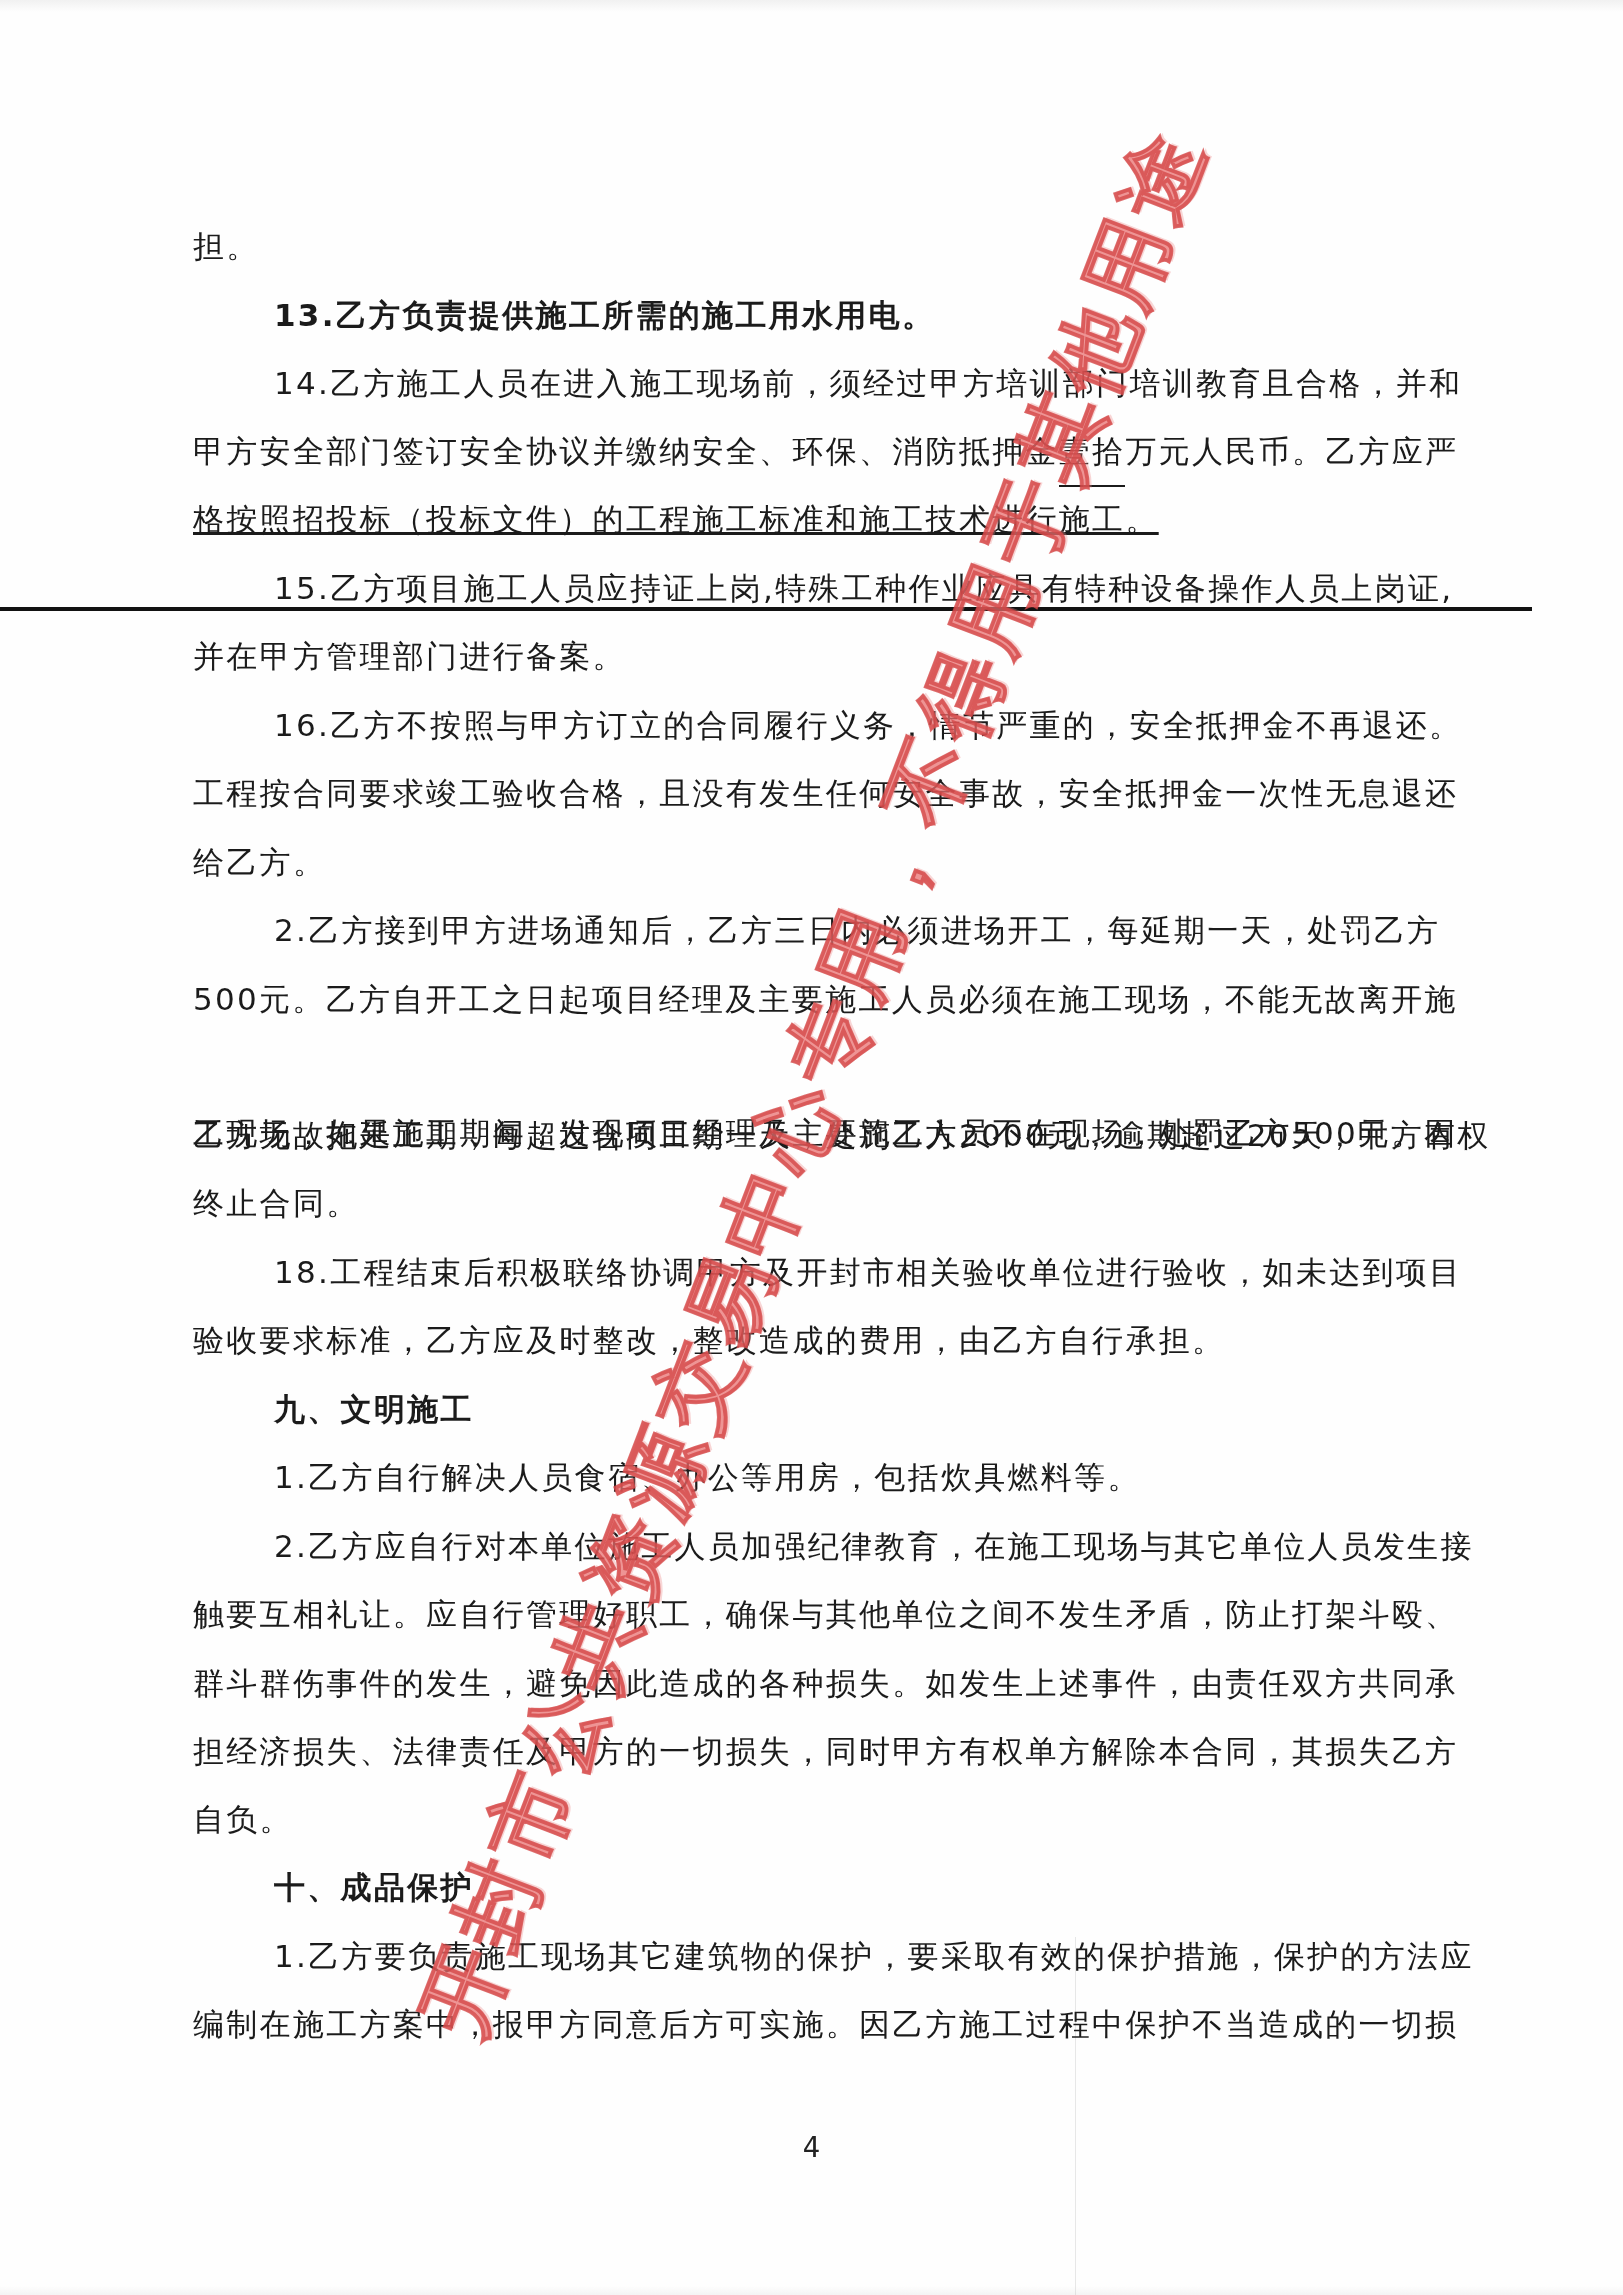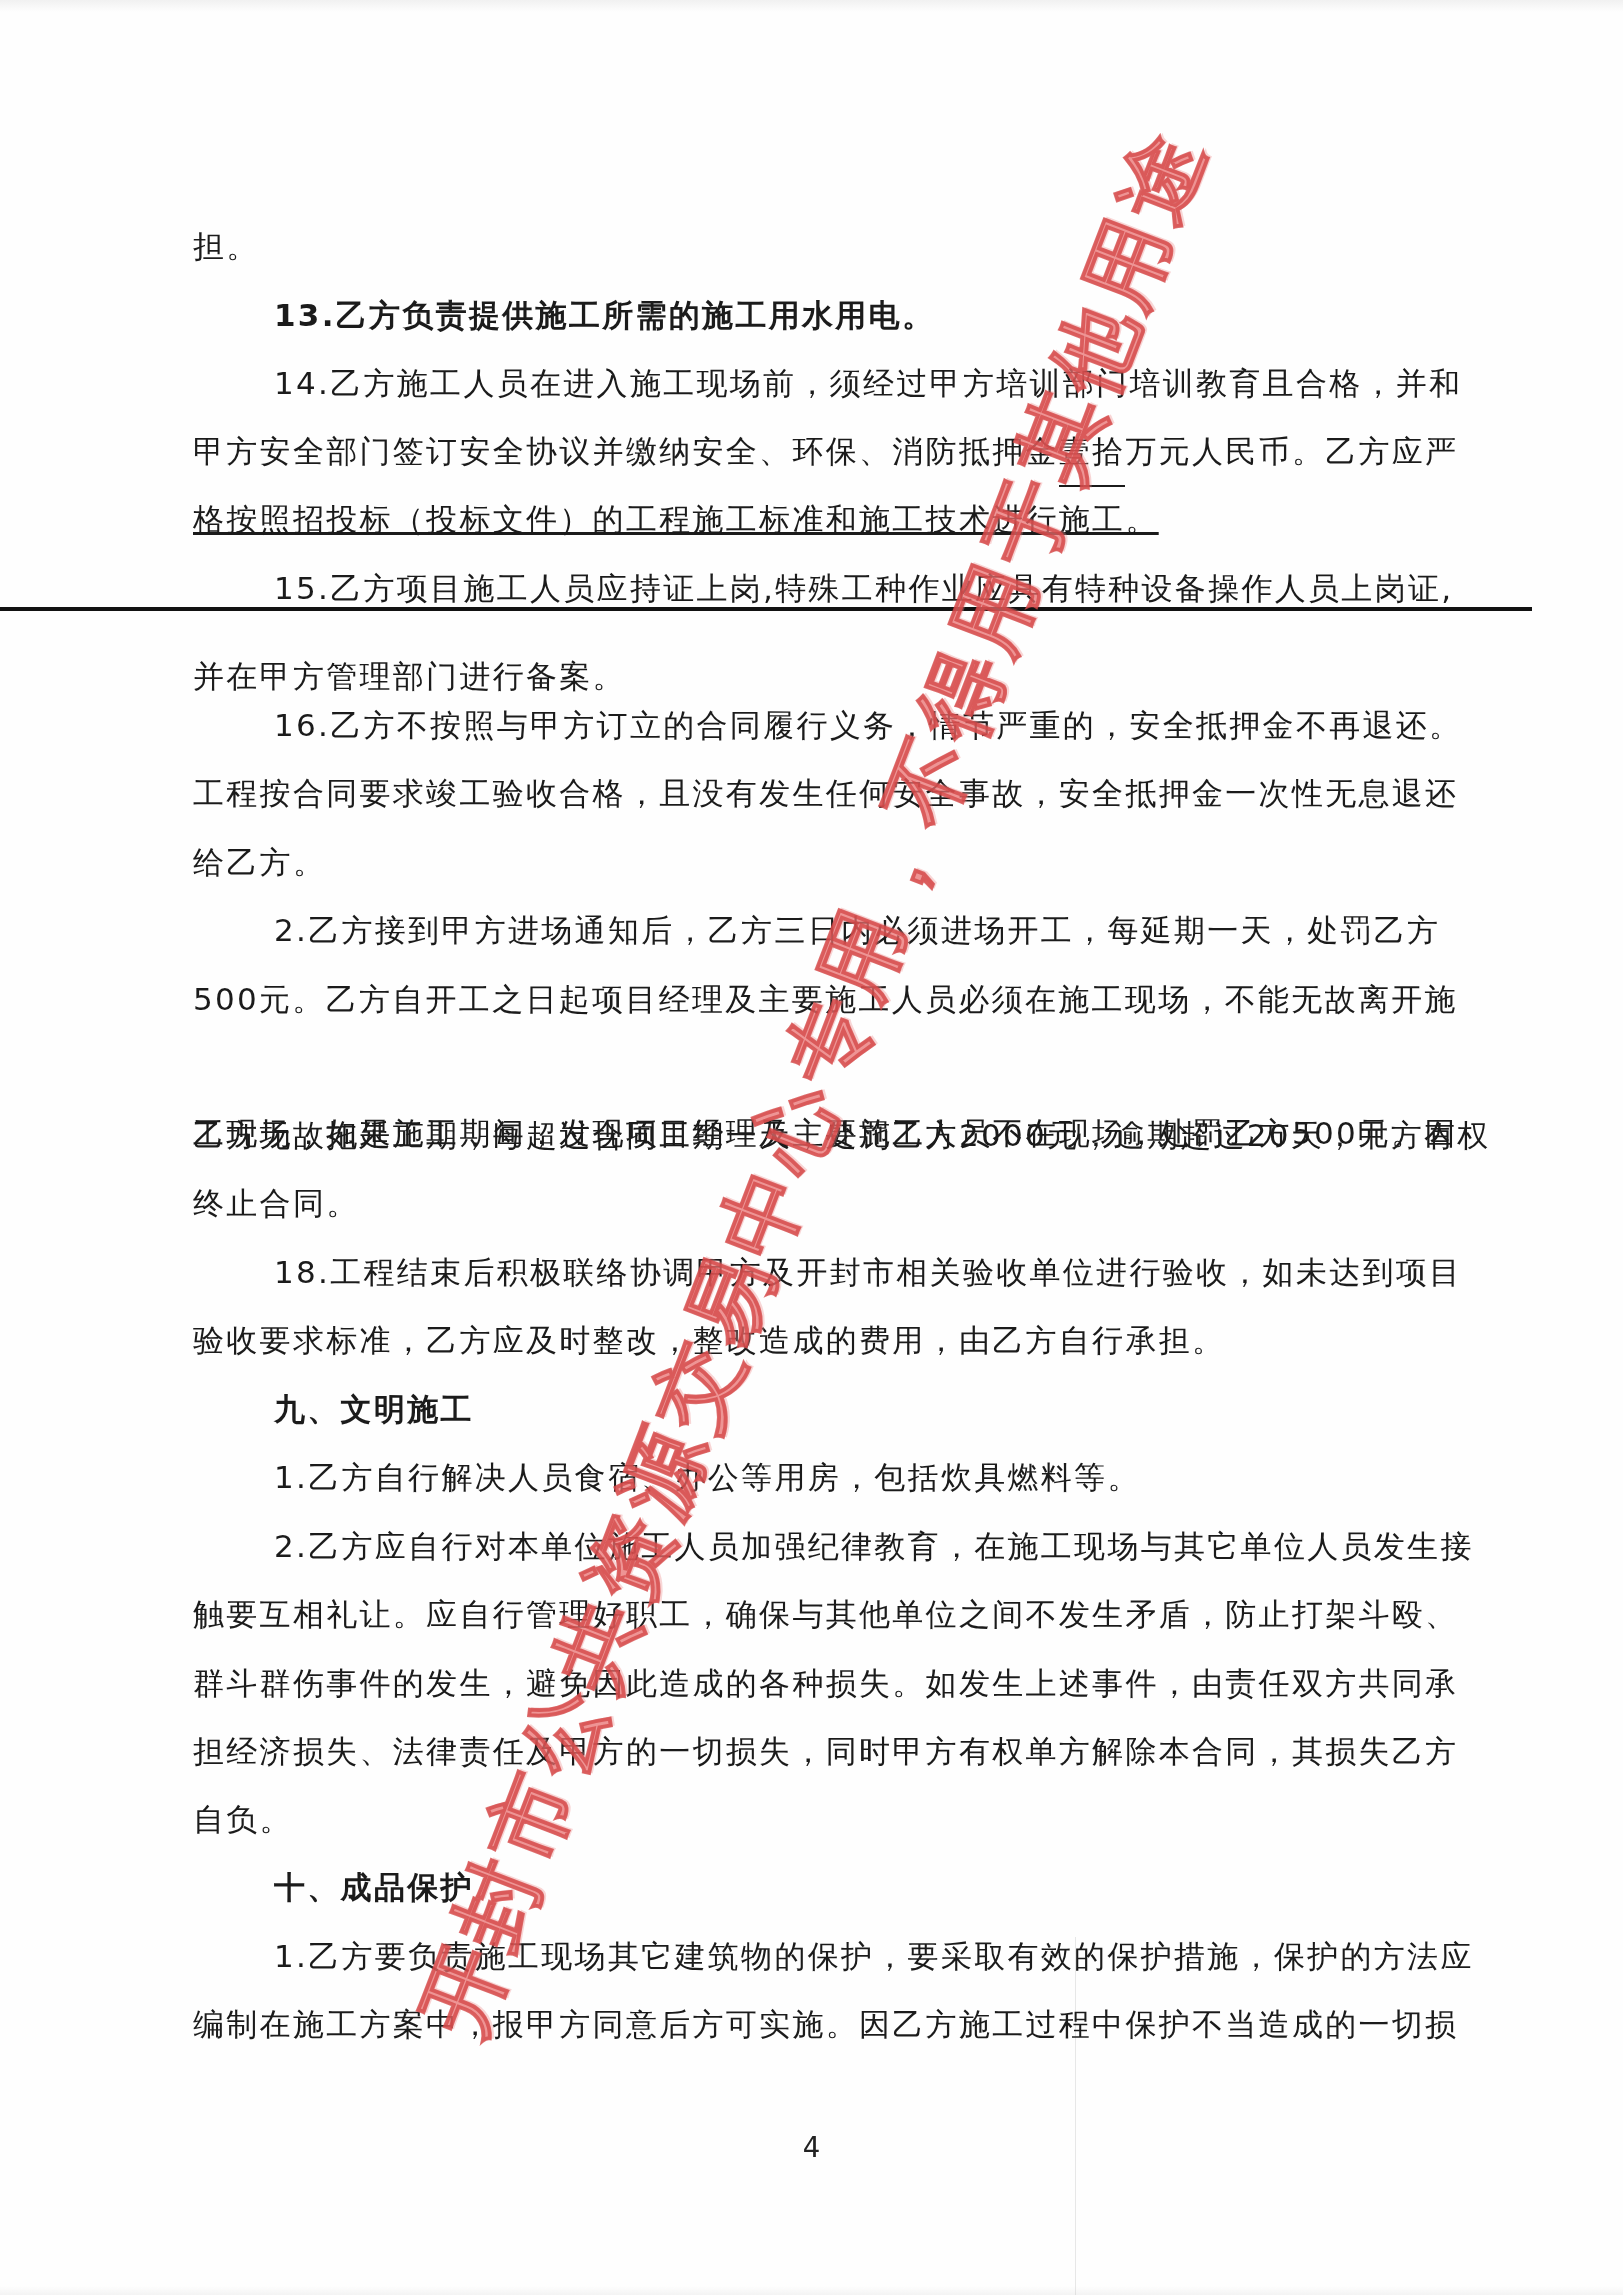--- a/index.html
+++ b/index.html
@@ -54,21 +54,21 @@
   <div class="edge-bottom"></div>
   <div class="crease"></div>
 
   <div class="textlayer">
       <div class="line" style="top: 226px;"><span>担。</span></div>
       <div class="line para" style="top: 295px; font-weight: bold;"><span>13.乙方负责提供施工所需的施工用水用电。</span></div>
       <div class="line para" style="top: 363px;"><span>14.乙方施工人员在进入施工现场前，须经过甲方培训部门培训教育且合格，并和</span></div>
       <div class="line" style="top: 431px;"><span>甲方安全部门签订安全协议并缴纳安全、环保、消防抵押金</span><span class="u">壹拾</span><span>万元人民币。乙方应严</span></div>
       <div class="line" style="top: 499px; text-decoration: underline;"><span>格按照招投标（投标文件）的工程施工标准和施工技术进行施工。</span></div>
       <div class="line para" style="top: 568px;"><span>15.乙方项目施工人员应持证上岗,特殊工种作业应具有特种设备操作人员上岗证,</span></div>
-      <div class="line" style="top: 636px; margin-top: 20px;"><span>并在甲方管理部门进行备案。</span></div>
+      <div class="line" style="top: 636px;"><span>并在甲方管理部门进行备案。</span></div>
       <div class="line para" style="top: 705px;"><span>16.乙方不按照与甲方订立的合同履行义务，情节严重的，安全抵押金不再退还。</span></div>
       <div class="line" style="top: 773px;"><span>工程按合同要求竣工验收合格，且没有发生任何安全事故，安全抵押金一次性无息退还</span></div>
       <div class="line" style="top: 842px;"><span>给乙方。</span></div>
       <div class="line para" style="top: 910px;"><span>2.乙方接到甲方进场通知后，乙方三日内必须进场开工，每延期一天，处罚乙方</span></div>
       <div class="line" style="top: 979px;"><span>500元。乙方自开工之日起项目经理及主要施工人员必须在施工现场，不能无故离开施</span></div>
       <div class="line" style="top: 1105px; margin-top: 8px;"><span>工现场，如果施工期间，发现项目经理及主要施工人员不在现场，处罚乙方500元。因</span></div>
       <div class="line" style="top: 1115px;"><span>乙方无故拖延工期，每超过合同工期一天，处罚乙方2000元，逾期超过20天，甲方有权</span></div>
       <div class="line" style="top: 1183px;"><span>终止合同。</span></div>
       <div class="line para" style="top: 1252px;"><span>18.工程结束后积极联络协调甲方及开封市相关验收单位进行验收，如未达到项目</span></div>
       <div class="line" style="top: 1320px;"><span>验收要求标准，乙方应及时整改，整改造成的费用，由乙方自行承担。</span></div>

